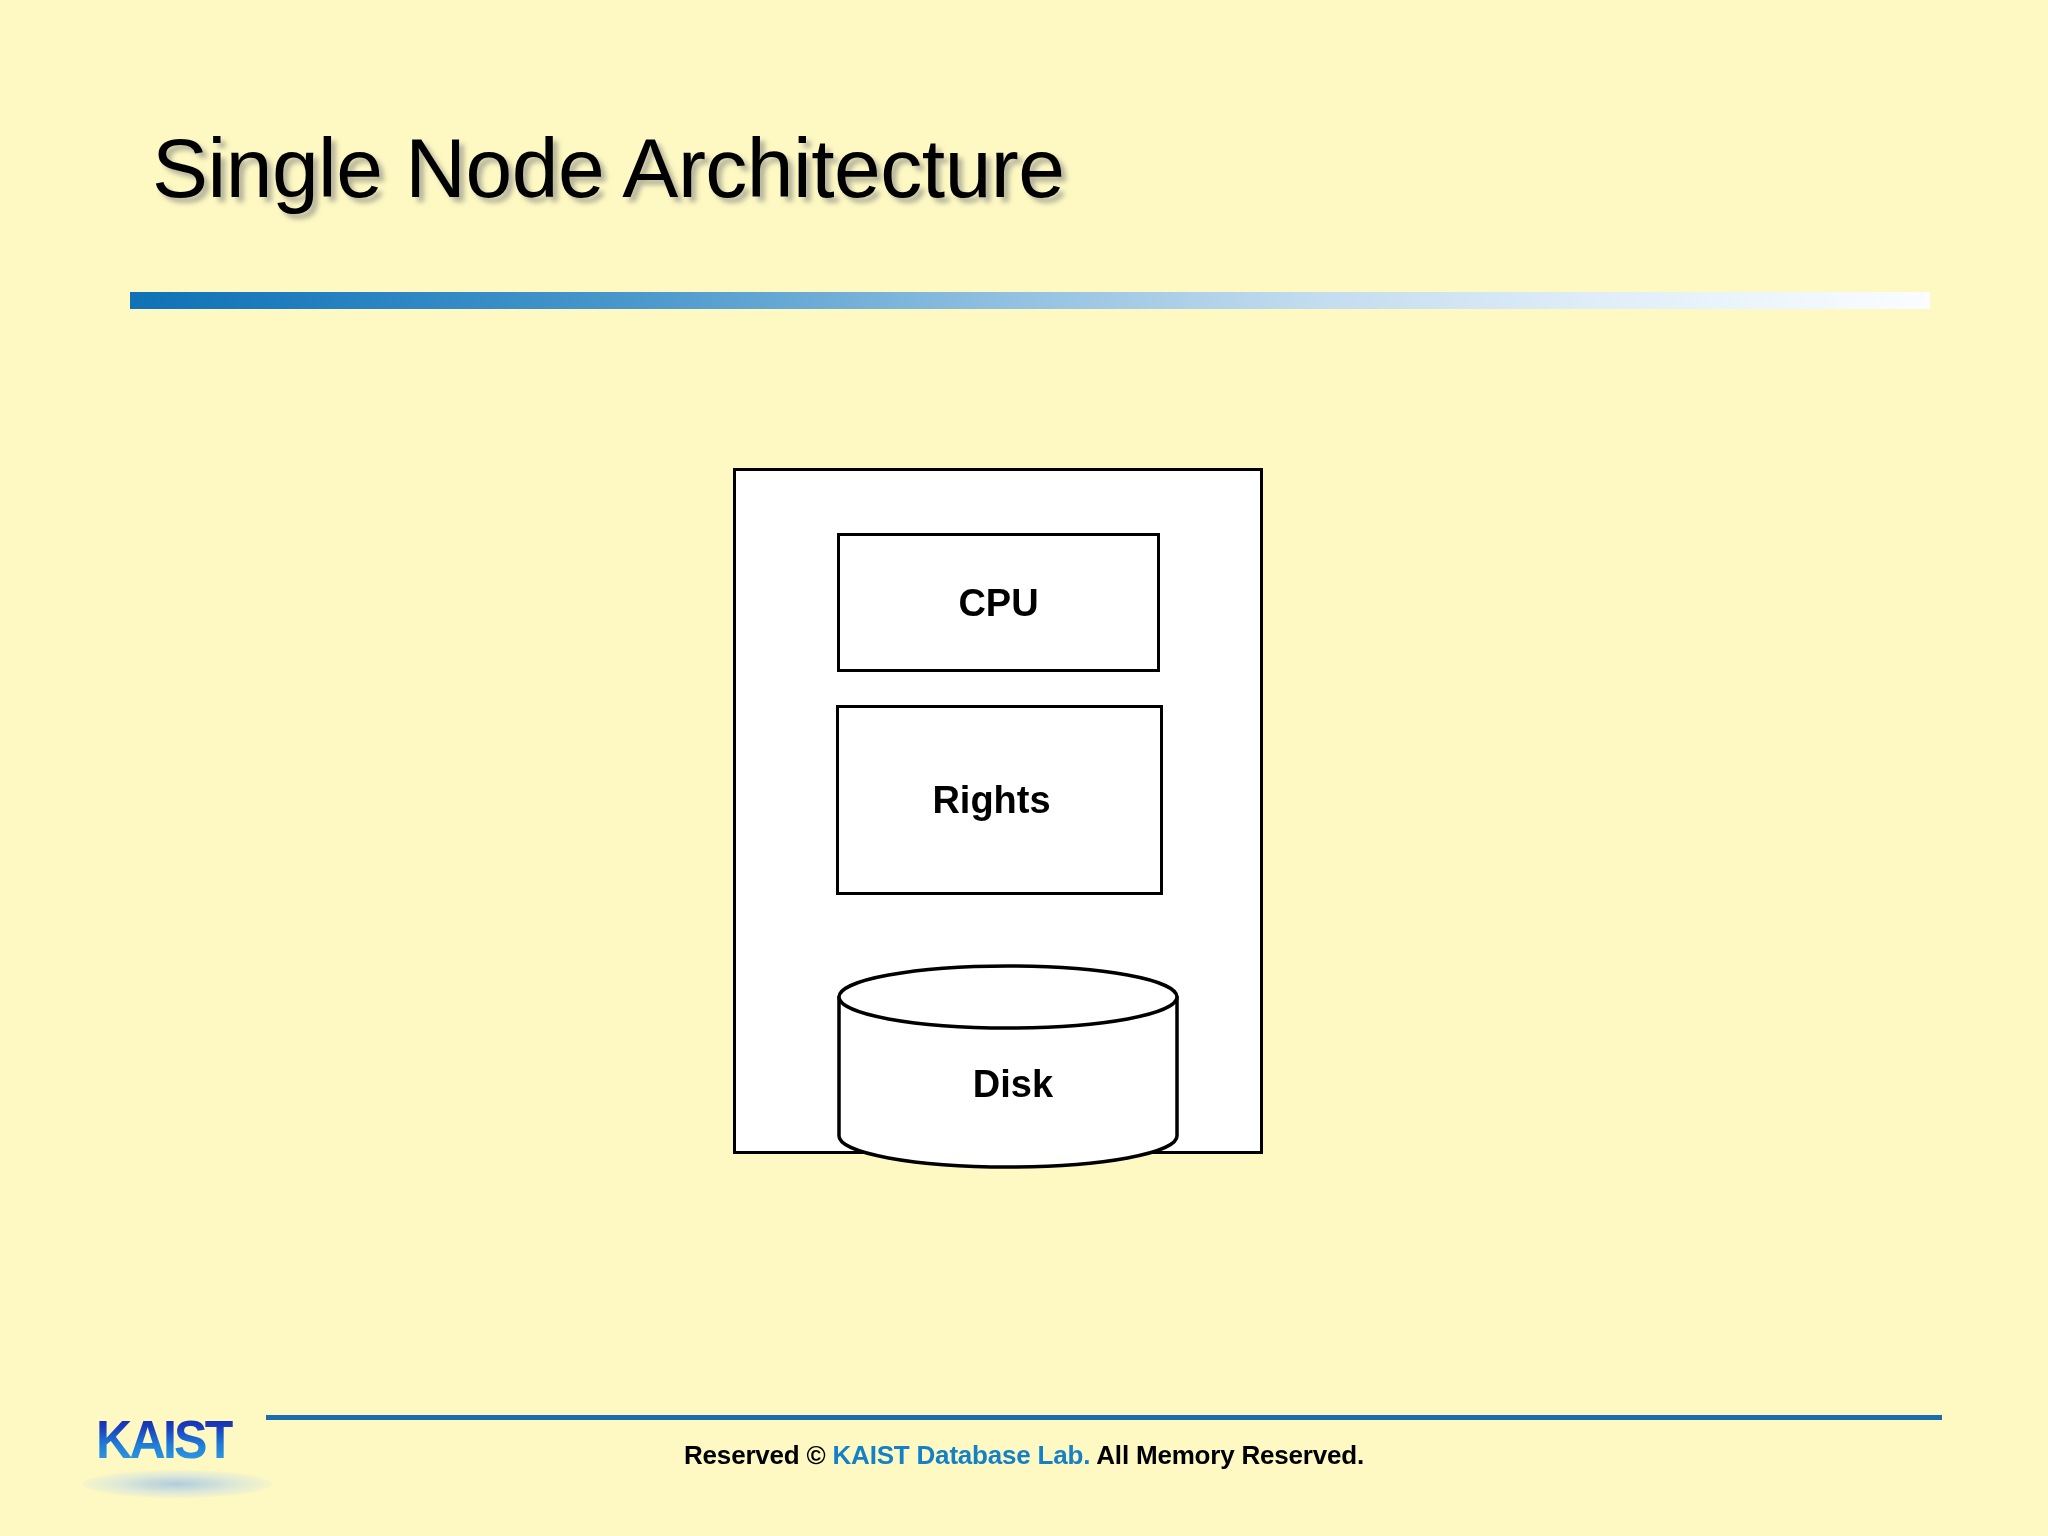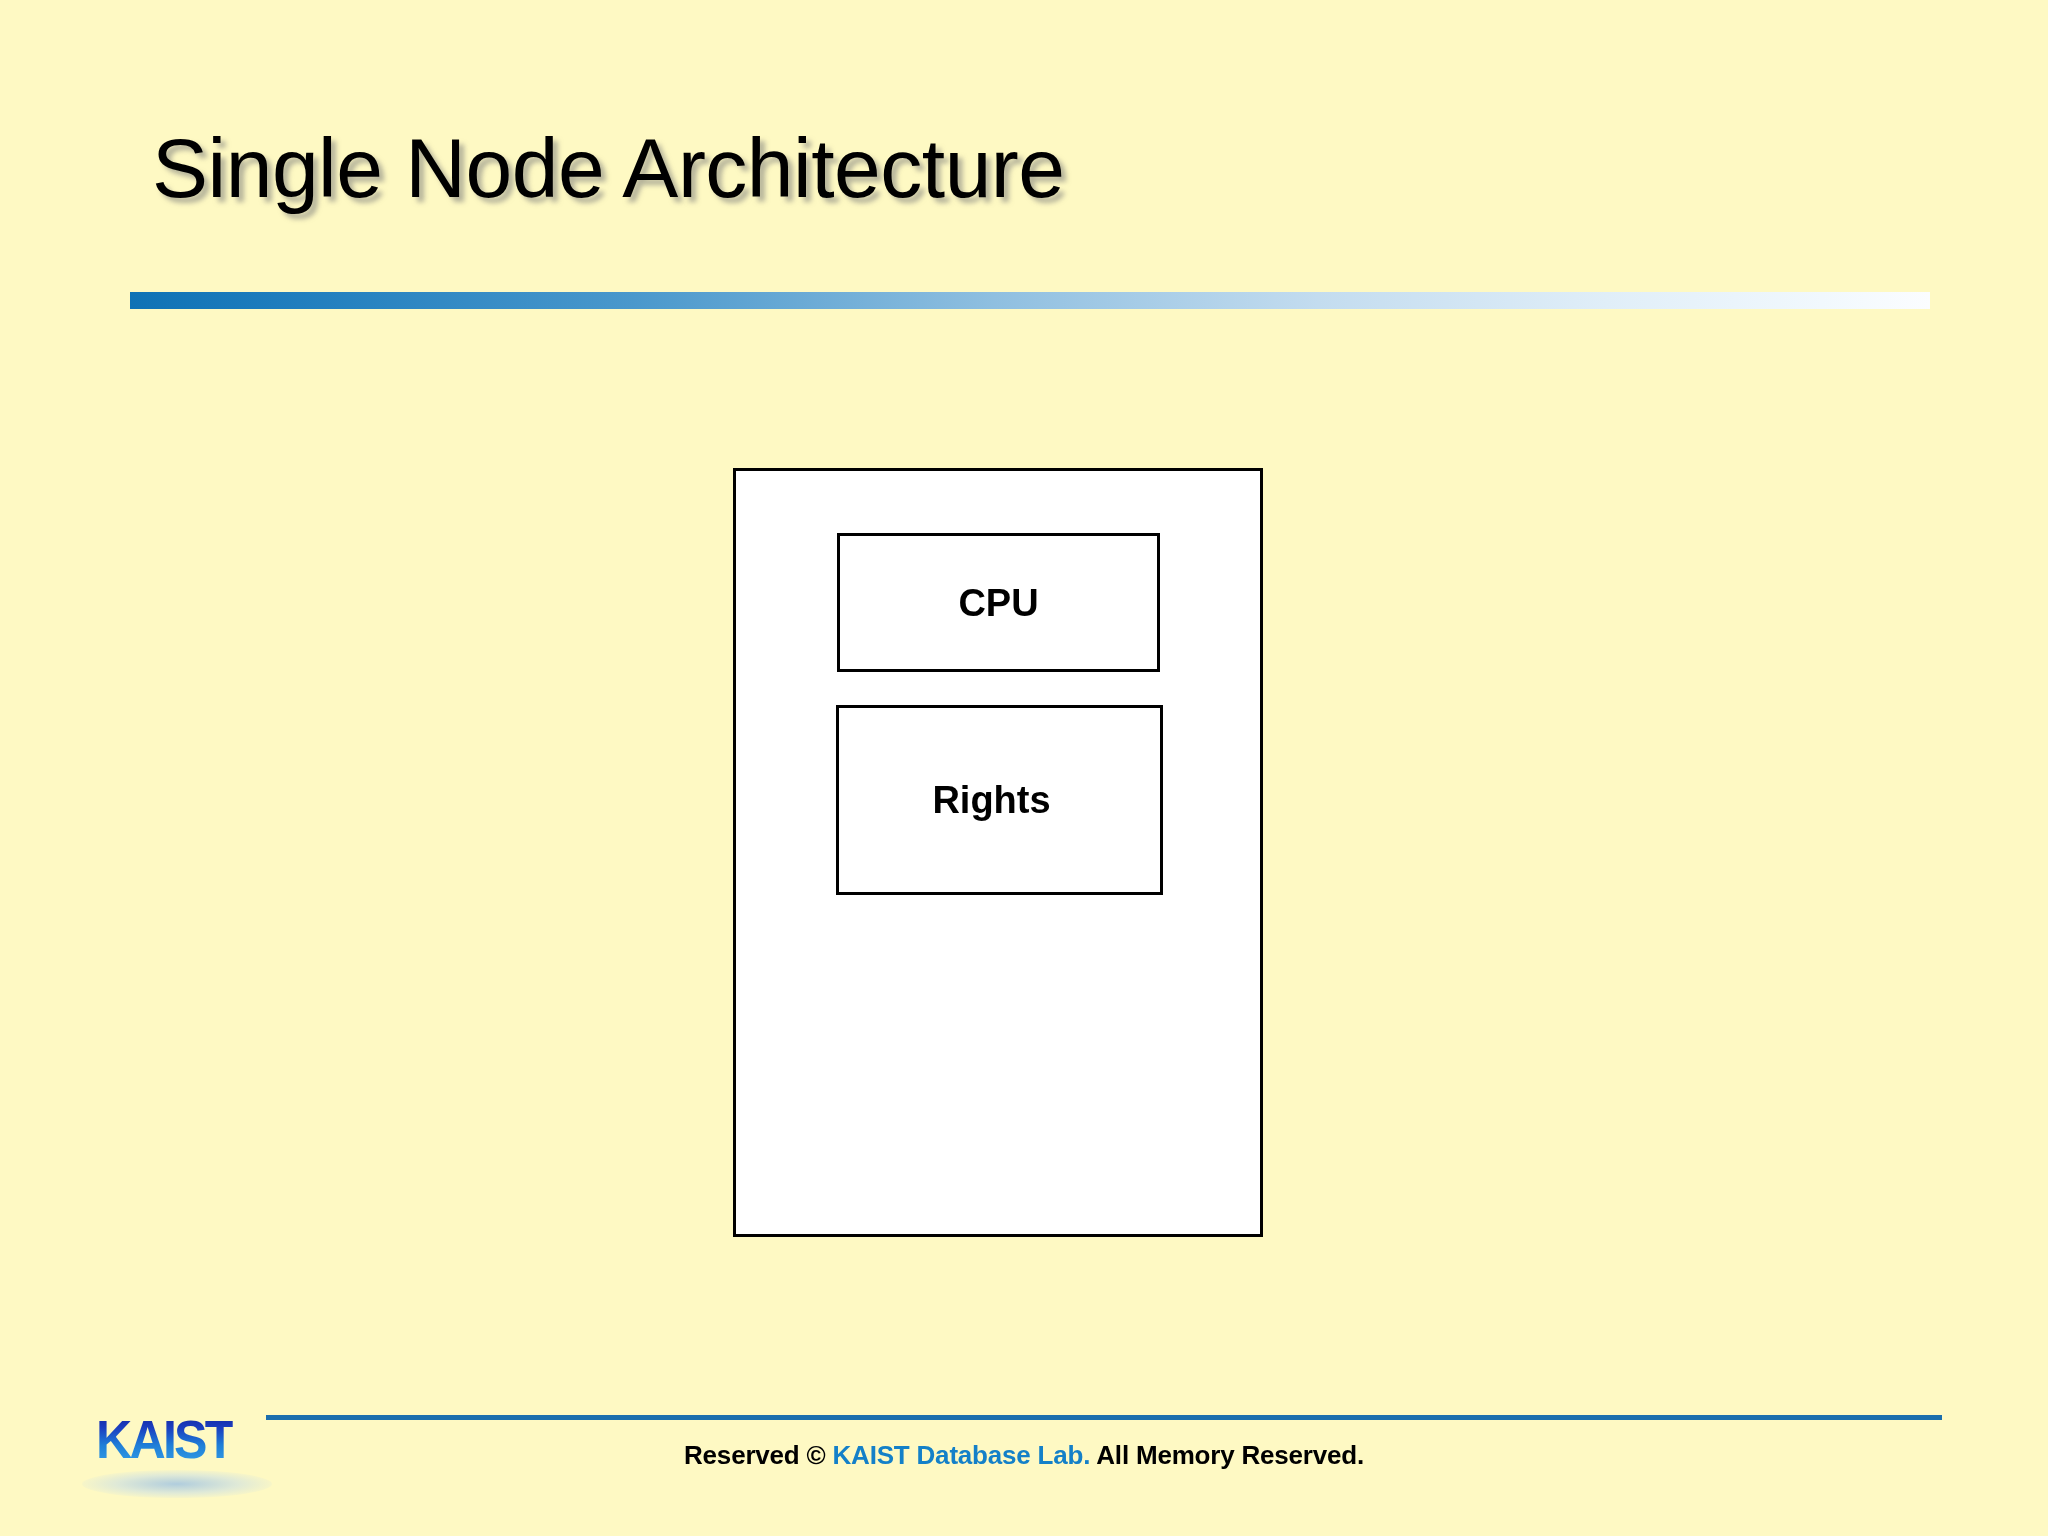--- a/index.html
+++ b/index.html
@@ -54,21 +54,21 @@
       #f1f8fd 94%,
       #fbfdff 100%);
   }
 
   
   #diagram {
     position: absolute;
     left: 733px;
     top: 468px;
     width: 530px;
-    height: 769px;
+    height: 686px;
     border-radius: 32px;
   }
   #node-outer-box {
     position: absolute;
     left: 0; top: 0;
     width: 100%;
     height: 100%;
     border: 3px solid #000000;
     box-sizing: border-box;
     background: #ffffff;
@@ -214,20 +214,27 @@
     <div id="node-outer-box"></div>
 
     <div class="component-box" id="cpu-box">
       <span class="component-label">CPU</span>
     </div>
 
     <div class="component-box" id="memory-box">
       <span class="component-label">Rights</span>
     </div>
 
+    <div id="disk-cylinder">
+      <svg viewBox="0 0 344 207" xmlns="http://www.w3.org/2000/svg">
+        <path d="M 3 34 L 3 173 A 169 31 0 0 0 341 173 L 341 34" fill="#ffffff" stroke="#000000" stroke-width="3.5" stroke-linecap="round" stroke-linejoin="round"></path>
+        <ellipse cx="172" cy="34" rx="169" ry="31" fill="#ffffff" stroke="#000000" stroke-width="3.5"></ellipse>
+      </svg>
+      <div id="disk-label">Disk</div>
+    </div>
 
   </div>
 
   <div id="footer-rule"></div>
 
   <div id="kaist-logo">
     <div id="kaist-logo-reflection"></div>
     <div id="kaist-logo-text">KAIST</div>
   </div>
 

